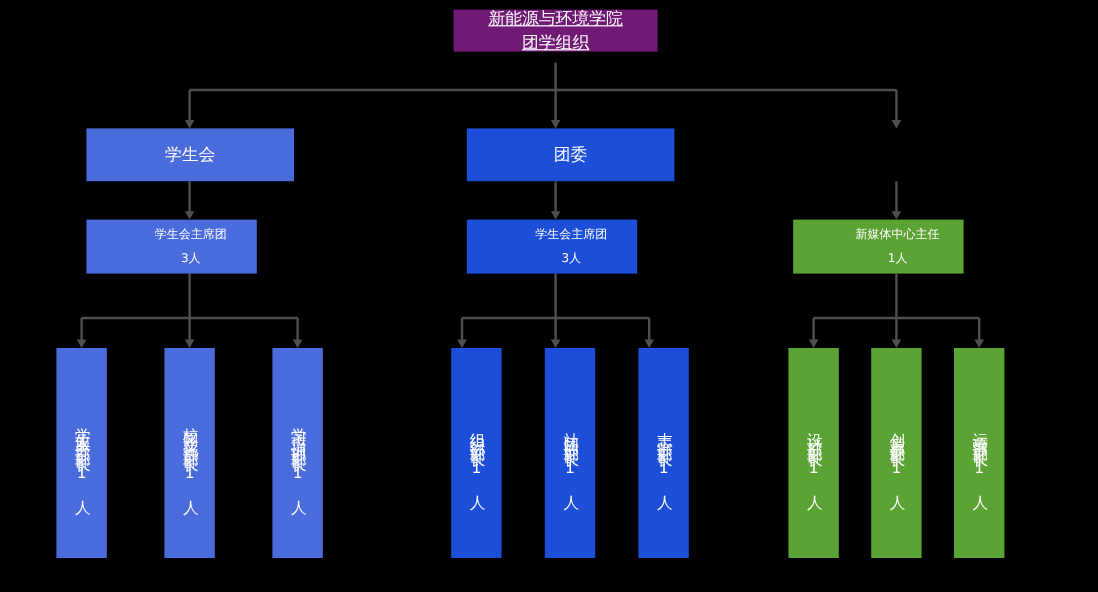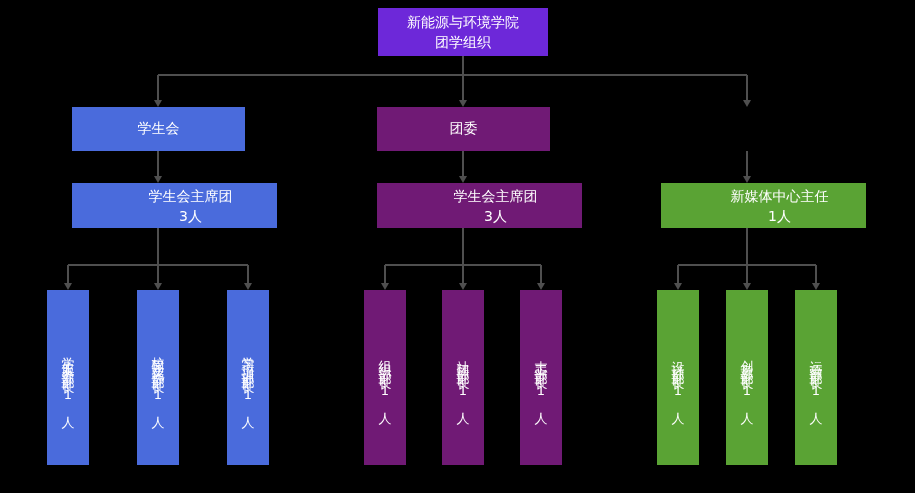--- a/index.html
+++ b/index.html
@@ -20,31 +20,32 @@
   .node {
     position: absolute;
     display: flex;
     flex-direction: column;
     align-items: center;
     justify-content: center;
     color: #fff;
     text-align: center;
   }
   .box-root {
-    left: 378px; top: 8px; width: 170px; height: 48px;
-    background: #6d28d9;
+    left: 378px; top: 8px; width: 170px; height: 35px;
+    background: #701a75;
     font-size: 14px;
+    text-decoration: underline;
   }
   .multiline { white-space: pre-line; line-height: 20px; }
 
   .box-l2 { top: 107px; width: 173px; height: 44px; font-size: 14px; }
-  .box-l3 { top: 183px; width: 205px; height: 45px; font-size: 14px; line-height: 20px; padding-left: 32px; }
+  .box-l3 { top: 183px; width: 142px; height: 45px; font-size: 10px; line-height: 20px; padding-left: 32px; }
 
   .c-blue  { background: #4a6bdc; align-items: center; }
-  .c-red   { background: #701a75; }
+  .c-red   { background: #1d4ed8; margin-left: 12px; }
   .c-green { background: #5aa334; }
 
   .leaf {
     position: absolute;
     top: 290px; width: 42px; height: 175px;
     display: flex;
     flex-direction: column;
     align-items: center;
     justify-content: center;
     gap: 13px;

